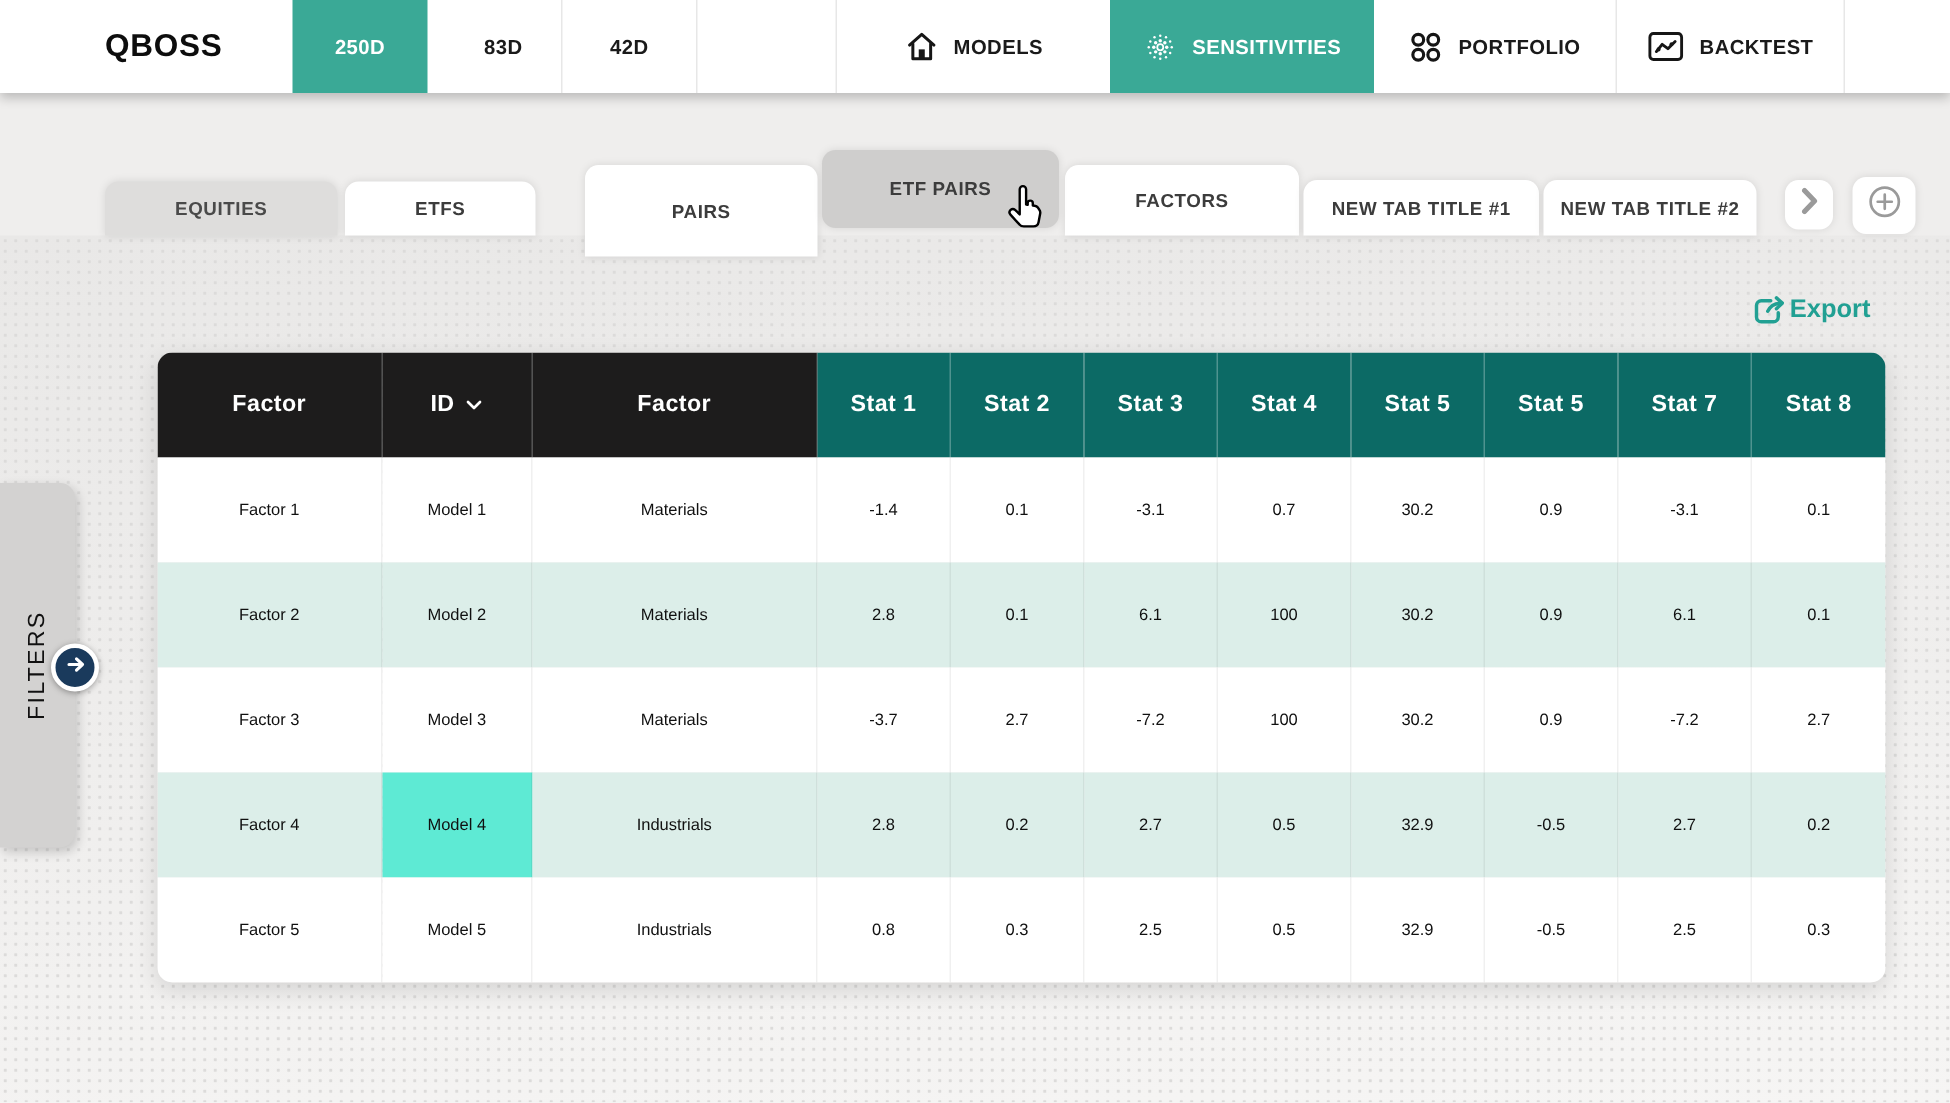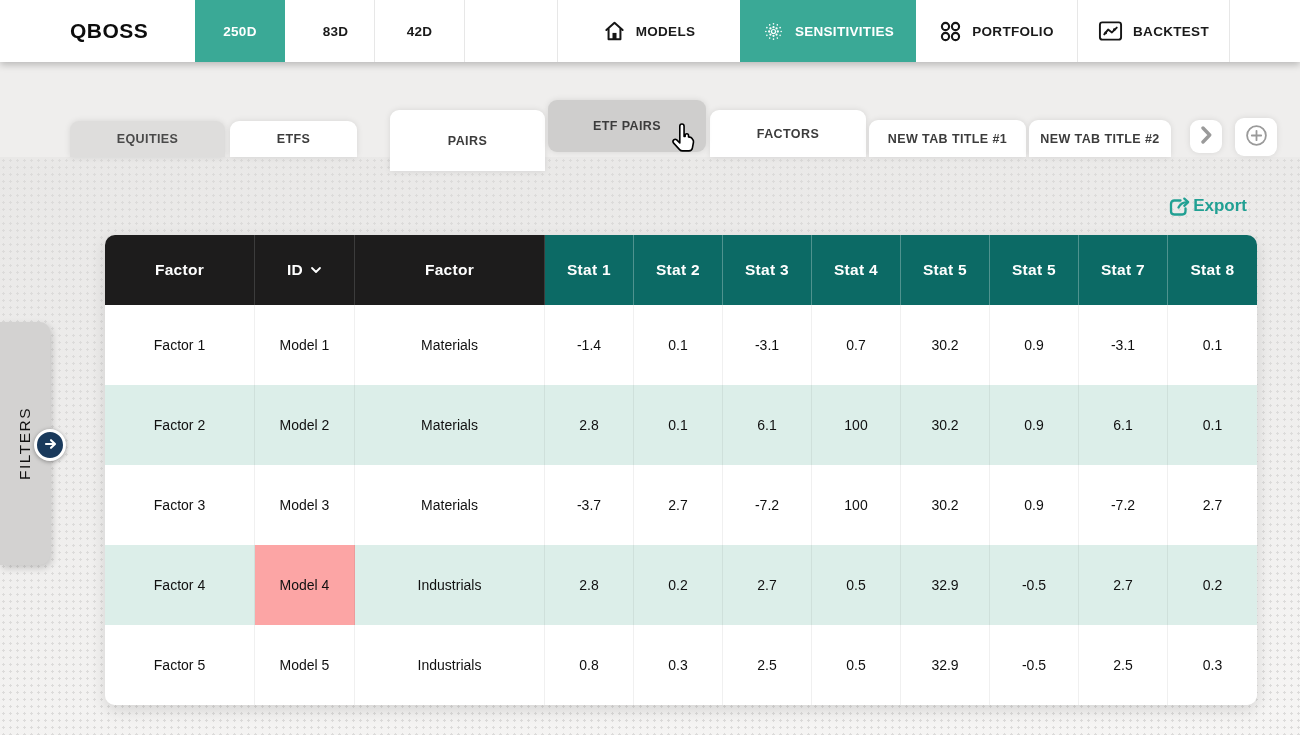--- a/index.html
+++ b/index.html
@@ -39,22 +39,22 @@
 
   
   .tablewrap{position:absolute;left:105px;top:235px;width:1152px;z-index:8;
              border-radius:10px;overflow:hidden;box-shadow:0 5px 16px rgba(0,0,0,.13);}
   .grid{display:grid;grid-template-columns:150px 100px 190px repeat(8,89px);}
   .th{height:70px;display:flex;align-items:center;justify-content:center;gap:7px;
       color:#ffffff;font-size:15.5px;font-weight:600;letter-spacing:.3px;box-sizing:border-box;}
   .th.dark{background:#1d1c1c;border-right:1px solid rgba(255,255,255,.14);}
   .th.teal{background:#0c6a65;border-right:1px solid rgba(255,255,255,.28);}
   .th:last-child{border-right:none;}
-  .td{height:80px;display:flex;align-items:center;justify-content:center;
-      font-size:14px;color:#101010;background:#ffffff;box-sizing:border-box;
+  .td{height:70px;display:flex;align-items:center;justify-content:center;
+      font-size:11px;color:#101010;background:#ffffff;box-sizing:border-box;
       border-right:1px solid rgba(0,0,0,.06);}
   .td.lastcol,.th.lastcol{border-right:none;}
 
   
   .filters{position:absolute;left:0;top:322px;width:50px;height:243px;background:#d3d2d1;
            border-radius:0 10px 10px 0;box-shadow:2px 3px 7px rgba(0,0,0,.18);z-index:9;}
   .filters-label{position:absolute;left:0;top:0;width:100%;height:100%;display:flex;align-items:center;justify-content:center;
            writing-mode:vertical-rl;transform:rotate(180deg);font-size:15.5px;font-weight:500;
            letter-spacing:1.5px;color:#111111;}
   .filters-toggle{position:absolute;left:34px;top:429px;width:26px;height:26px;border-radius:50%;
@@ -244,21 +244,21 @@
         <div class="td">Materials</div>
         <div class="td">-3.7</div>
         <div class="td">2.7</div>
         <div class="td">-7.2</div>
         <div class="td">100</div>
         <div class="td">30.2</div>
         <div class="td">0.9</div>
         <div class="td">-7.2</div>
         <div class="td lastcol">2.7</div>
         <div class="td cell-alt" style="background: rgb(220, 238, 233);">Factor 4</div>
-        <div class="td cell-alt" style="background: #fca5a5;">Model 4</div>
+        <div class="td cell-alt" style="background: #5eead4;">Model 4</div>
         <div class="td cell-alt" style="background: rgb(220, 238, 233);">Industrials</div>
         <div class="td cell-alt" style="background: rgb(220, 238, 233);">2.8</div>
         <div class="td cell-alt" style="background: rgb(220, 238, 233);">0.2</div>
         <div class="td cell-alt" style="background: rgb(220, 238, 233);">2.7</div>
         <div class="td cell-alt" style="background: rgb(220, 238, 233);">0.5</div>
         <div class="td cell-alt" style="background: rgb(220, 238, 233);">32.9</div>
         <div class="td cell-alt" style="background: rgb(220, 238, 233);">-0.5</div>
         <div class="td cell-alt" style="background: rgb(220, 238, 233);">2.7</div>
         <div class="td lastcol cell-alt" style="background: rgb(220, 238, 233);">0.2</div>
         <div class="td">Factor 5</div>

